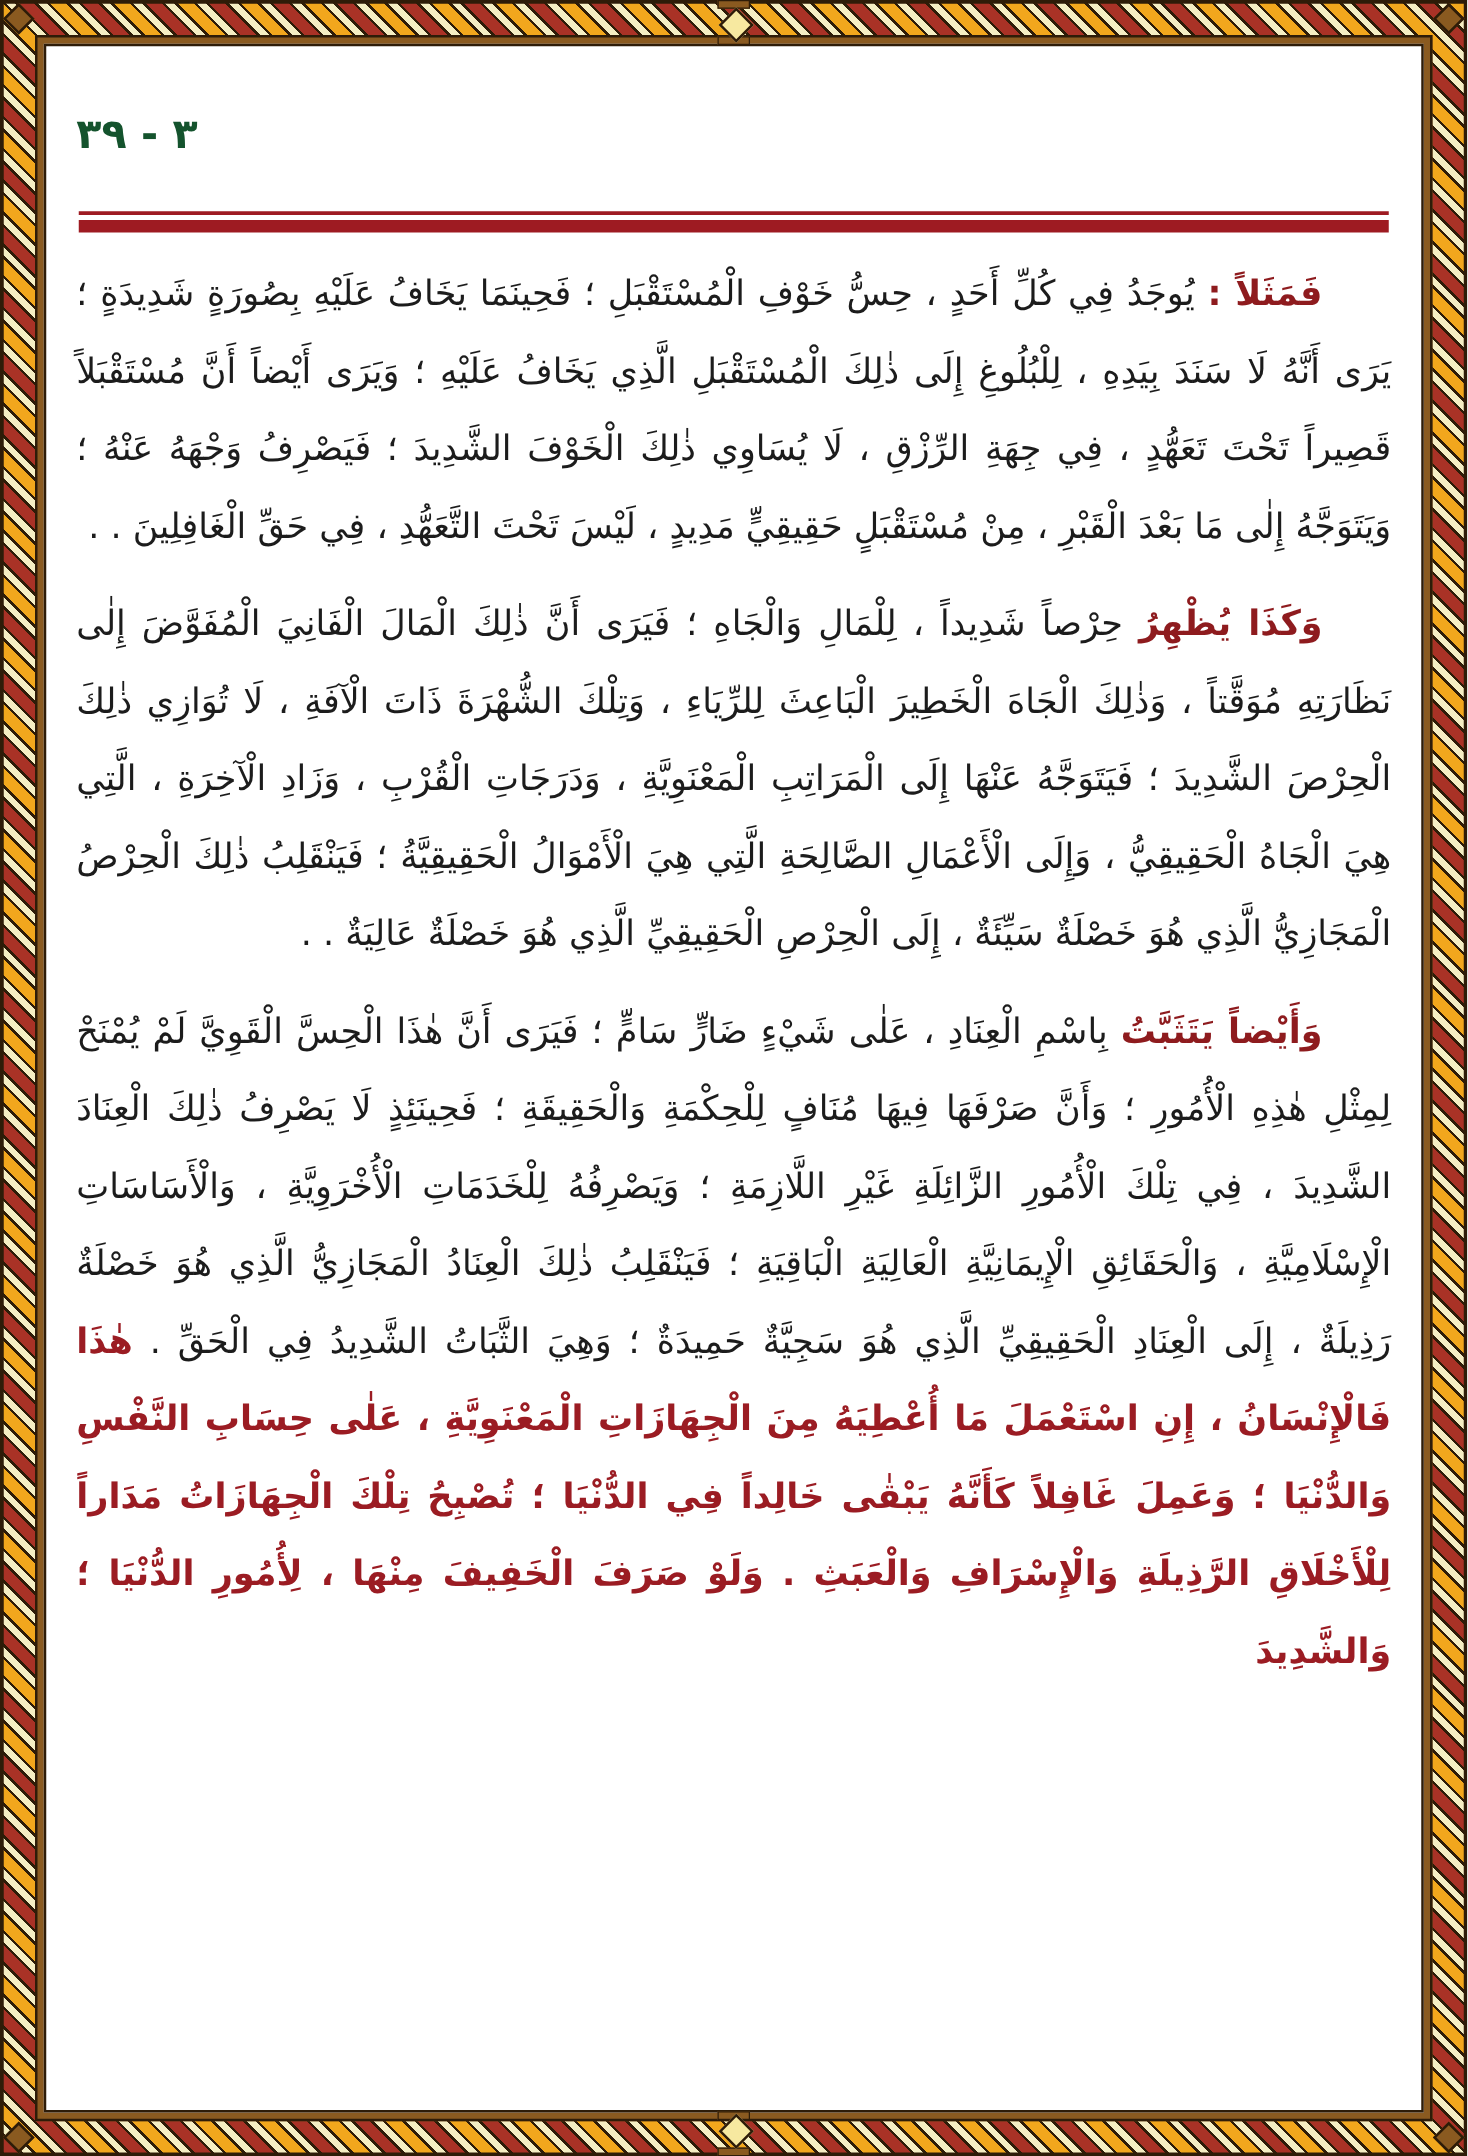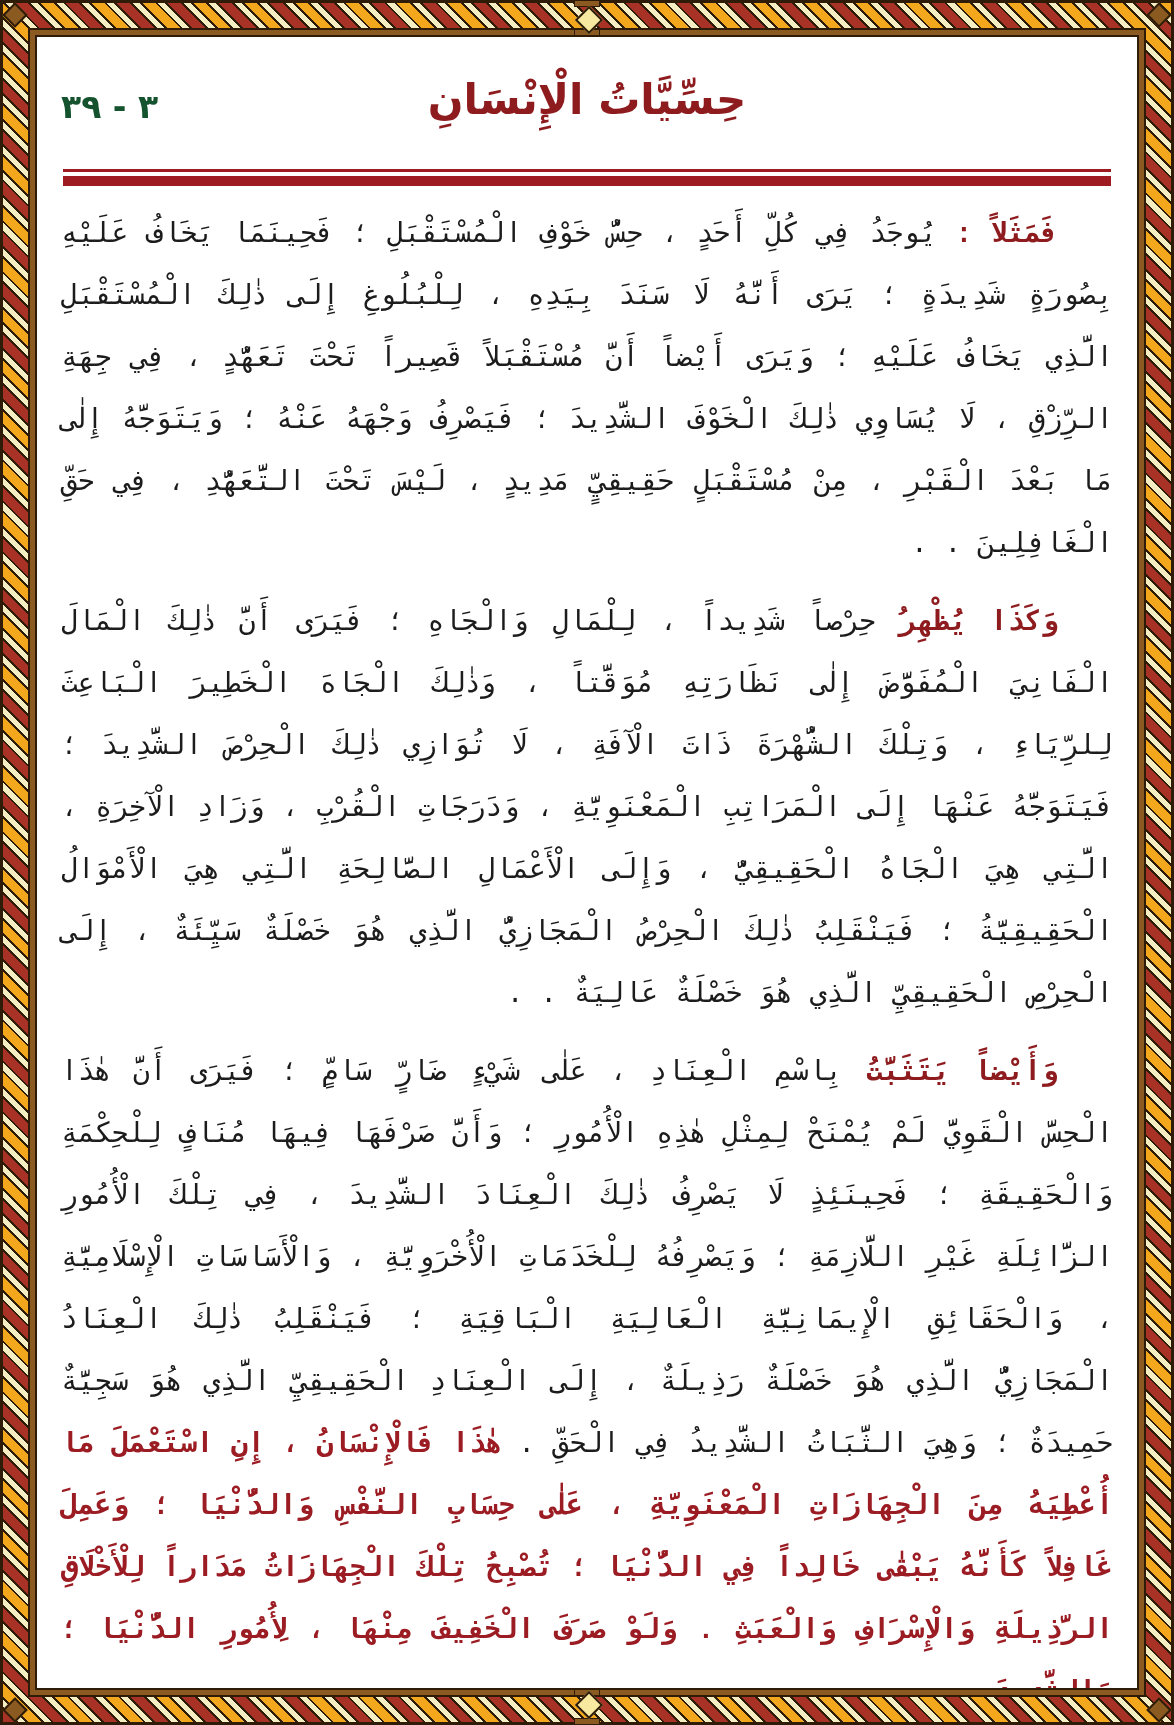--- a/index.html
+++ b/index.html
@@ -78,40 +78,38 @@
   }
 
   .body-text { margin-top: 18px; }
   .body-text p {
     margin: 0 0 16px 0;
     font-size: 28px;
     line-height: 62px;
     text-align: justify;
     color: #1c1c1c;
     text-indent: 55px;
-    font-family: Liberation Mono, monospace;
   }
   .lead-red { color: #8e1b1e; font-weight: bold; }
   .tail-red { color: #9b1c23; font-weight: bold; margin-top: 34px; }
 </style>
 </head>
 <body>
 
 <div class="page">
 
   <div class="b1">
     <div class="b2">
       <div class="b3">
         <div class="b4">
 
           <div class="content">
 
             <div class="header-row">
               <div class="page-number">٣ - ٣٩</div>
-              <div class="page-title">حِسِّيَّاتُ الْإِنْسَانِ</div>
             </div>
 
             <div class="title-divider"></div>
 
             <div class="body-text">
 
               <p><span class="lead-red">فَمَثَلاً :</span> <span>يُوجَدُ فِي كُلِّ أَحَدٍ ، حِسُّ خَوْفِ الْمُسْتَقْبَلِ ؛ فَحِينَمَا يَخَافُ عَلَيْهِ بِصُورَةٍ شَدِيدَةٍ ؛ يَرَى أَنَّهُ لَا سَنَدَ بِيَدِهِ ، لِلْبُلُوغِ إِلَى ذٰلِكَ الْمُسْتَقْبَلِ الَّذِي يَخَافُ عَلَيْهِ ؛ وَيَرَى أَيْضاً أَنَّ مُسْتَقْبَلاً قَصِيراً تَحْتَ تَعَهُّدٍ ، فِي جِهَةِ الرِّزْقِ ، لَا يُسَاوِي ذٰلِكَ الْخَوْفَ الشَّدِيدَ ؛ فَيَصْرِفُ وَجْهَهُ عَنْهُ ؛ وَيَتَوَجَّهُ إِلٰى مَا بَعْدَ الْقَبْرِ ، مِنْ مُسْتَقْبَلٍ حَقِيقِيٍّ مَدِيدٍ ، لَيْسَ تَحْتَ التَّعَهُّدِ ، فِي حَقِّ الْغَافِلِينَ . .</span></p>
 
               <p><span class="lead-red">وَكَذَا يُظْهِرُ</span> <span>حِرْصاً شَدِيداً ، لِلْمَالِ وَالْجَاهِ ؛ فَيَرَى أَنَّ ذٰلِكَ الْمَالَ الْفَانِيَ الْمُفَوَّضَ إِلٰى نَظَارَتِهِ مُوَقَّتاً ، وَذٰلِكَ الْجَاهَ الْخَطِيرَ الْبَاعِثَ لِلرِّيَاءِ ، وَتِلْكَ الشُّهْرَةَ ذَاتَ الْآفَةِ ، لَا تُوَازِي ذٰلِكَ الْحِرْصَ الشَّدِيدَ ؛ فَيَتَوَجَّهُ عَنْهَا إِلَى الْمَرَاتِبِ الْمَعْنَوِيَّةِ ، وَدَرَجَاتِ الْقُرْبِ ، وَزَادِ الْآخِرَةِ ، الَّتِي هِيَ الْجَاهُ الْحَقِيقِيُّ ، وَإِلَى الْأَعْمَالِ الصَّالِحَةِ الَّتِي هِيَ الْأَمْوَالُ الْحَقِيقِيَّةُ ؛ فَيَنْقَلِبُ ذٰلِكَ الْحِرْصُ الْمَجَازِيُّ الَّذِي هُوَ خَصْلَةٌ سَيِّئَةٌ ، إِلَى الْحِرْصِ الْحَقِيقِيِّ الَّذِي هُوَ خَصْلَةٌ عَالِيَةٌ . .</span></p>
 

